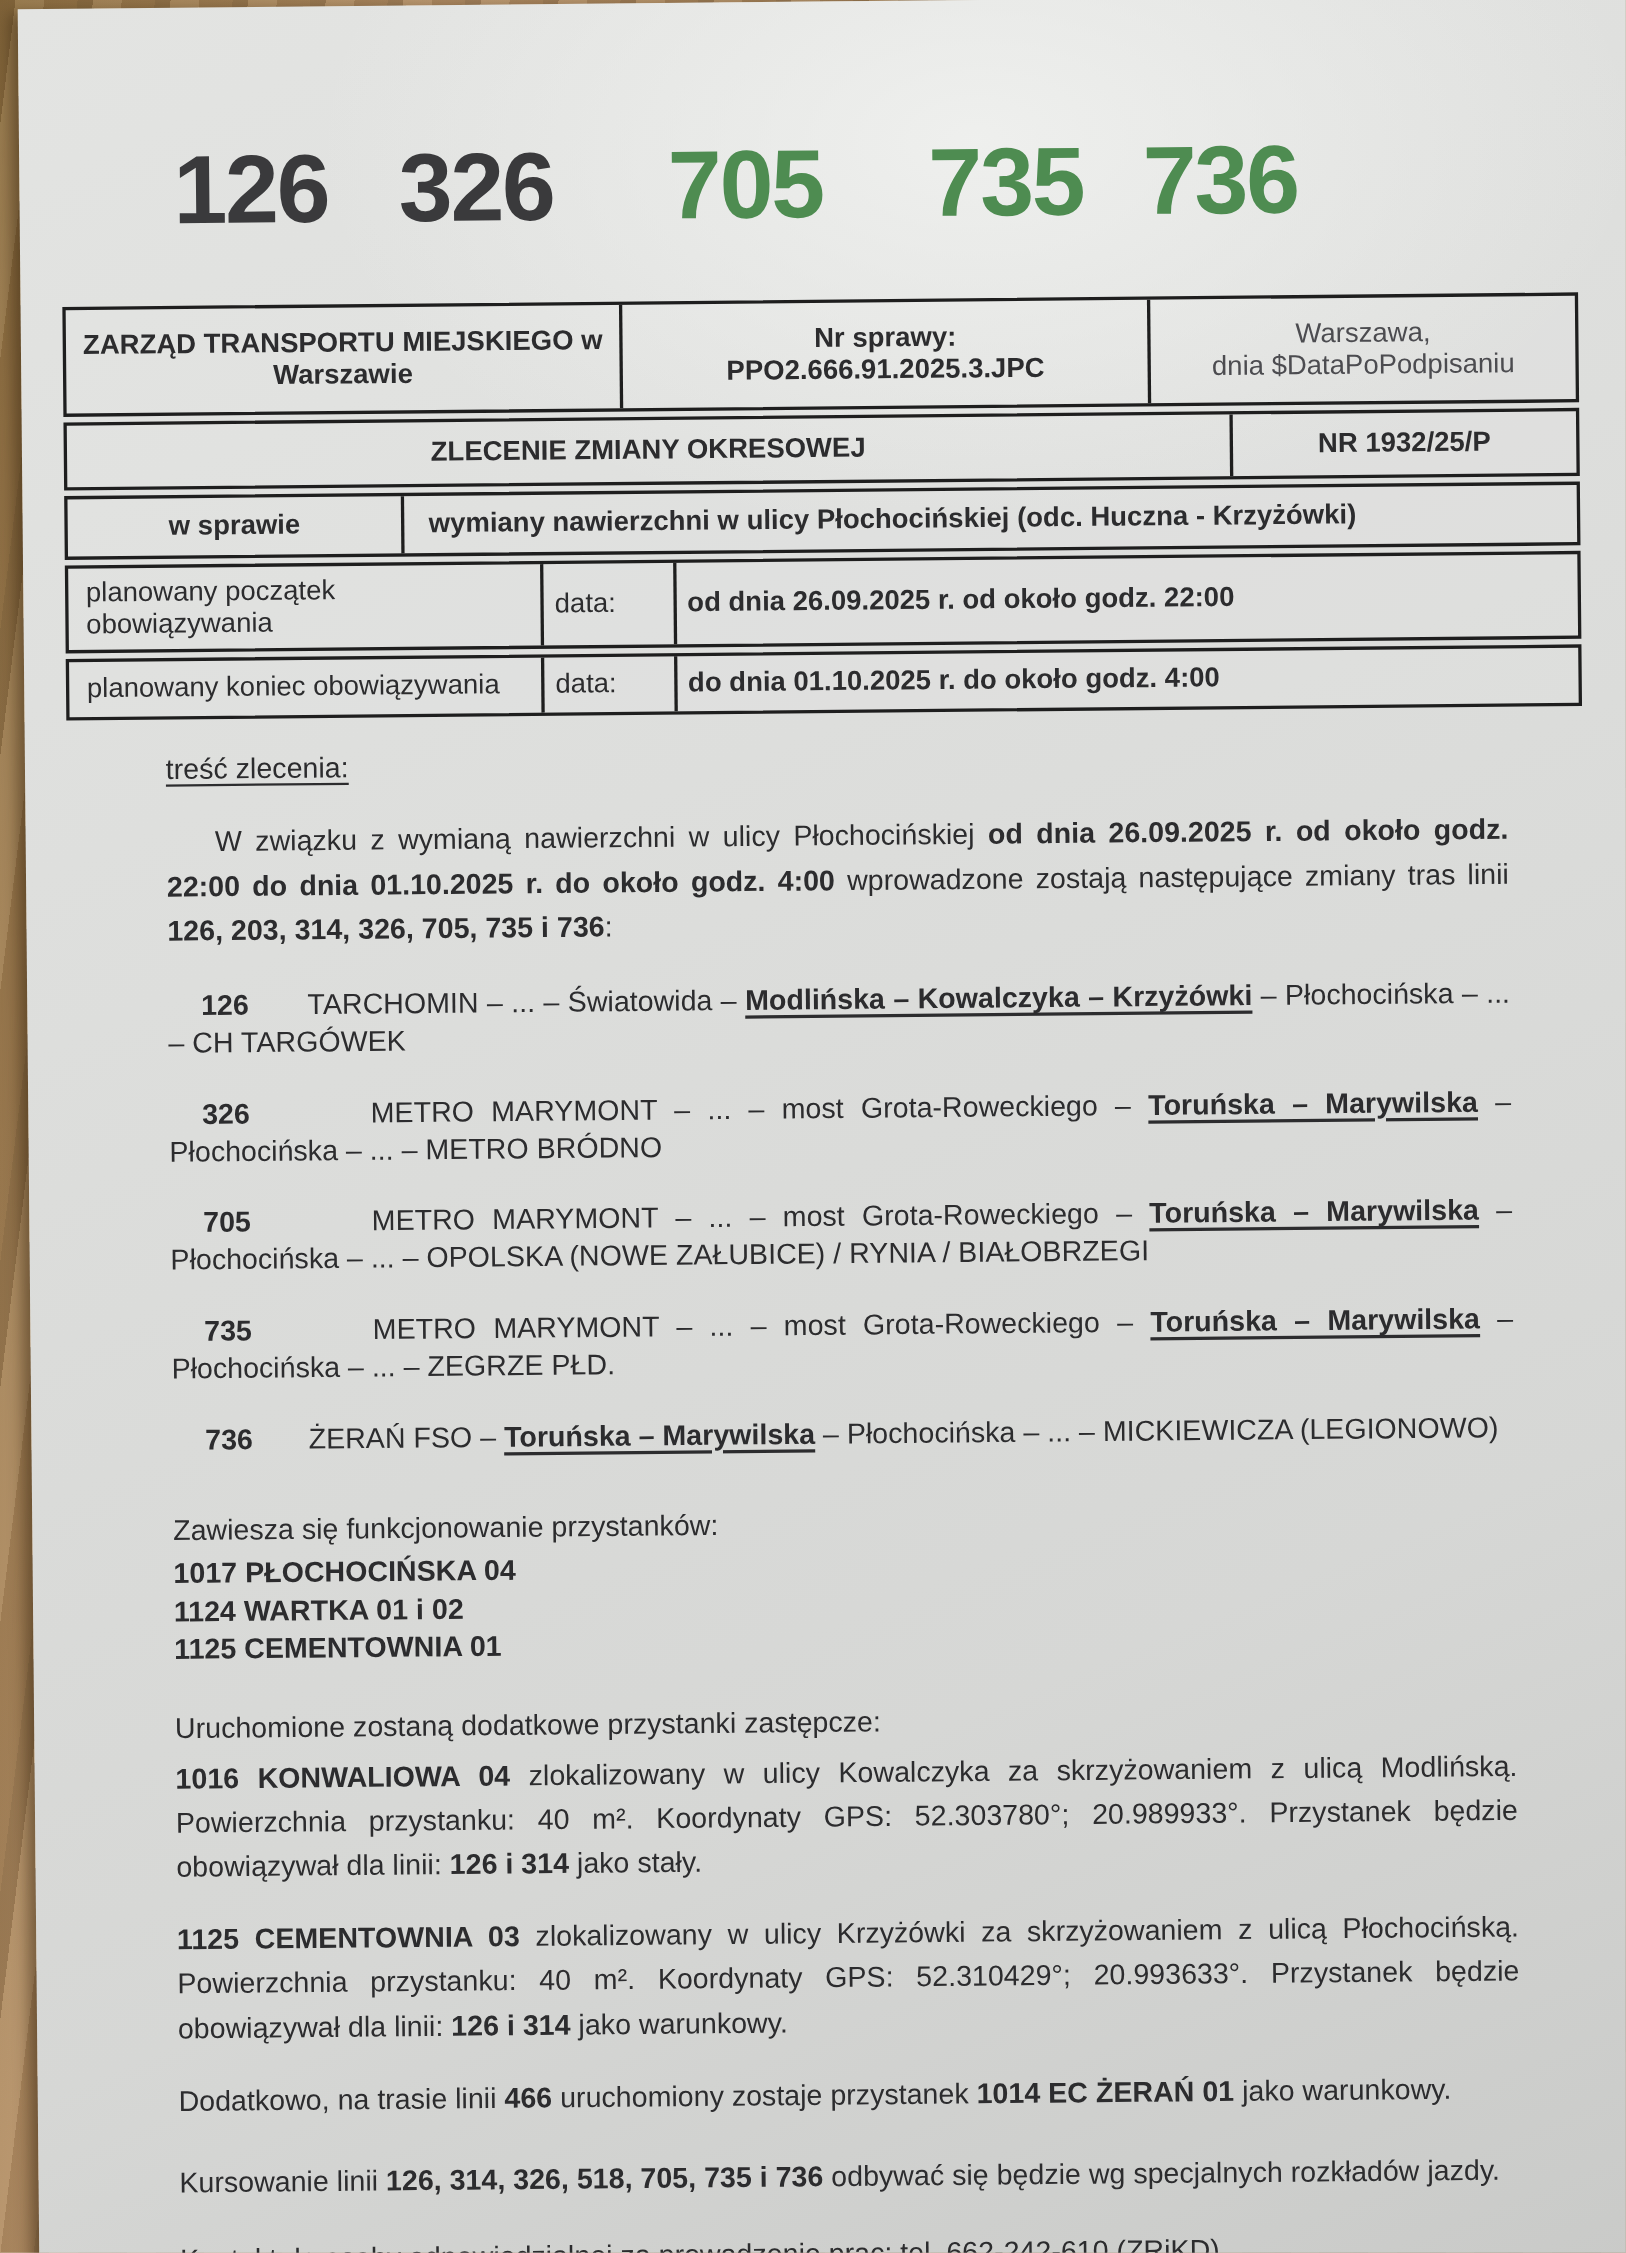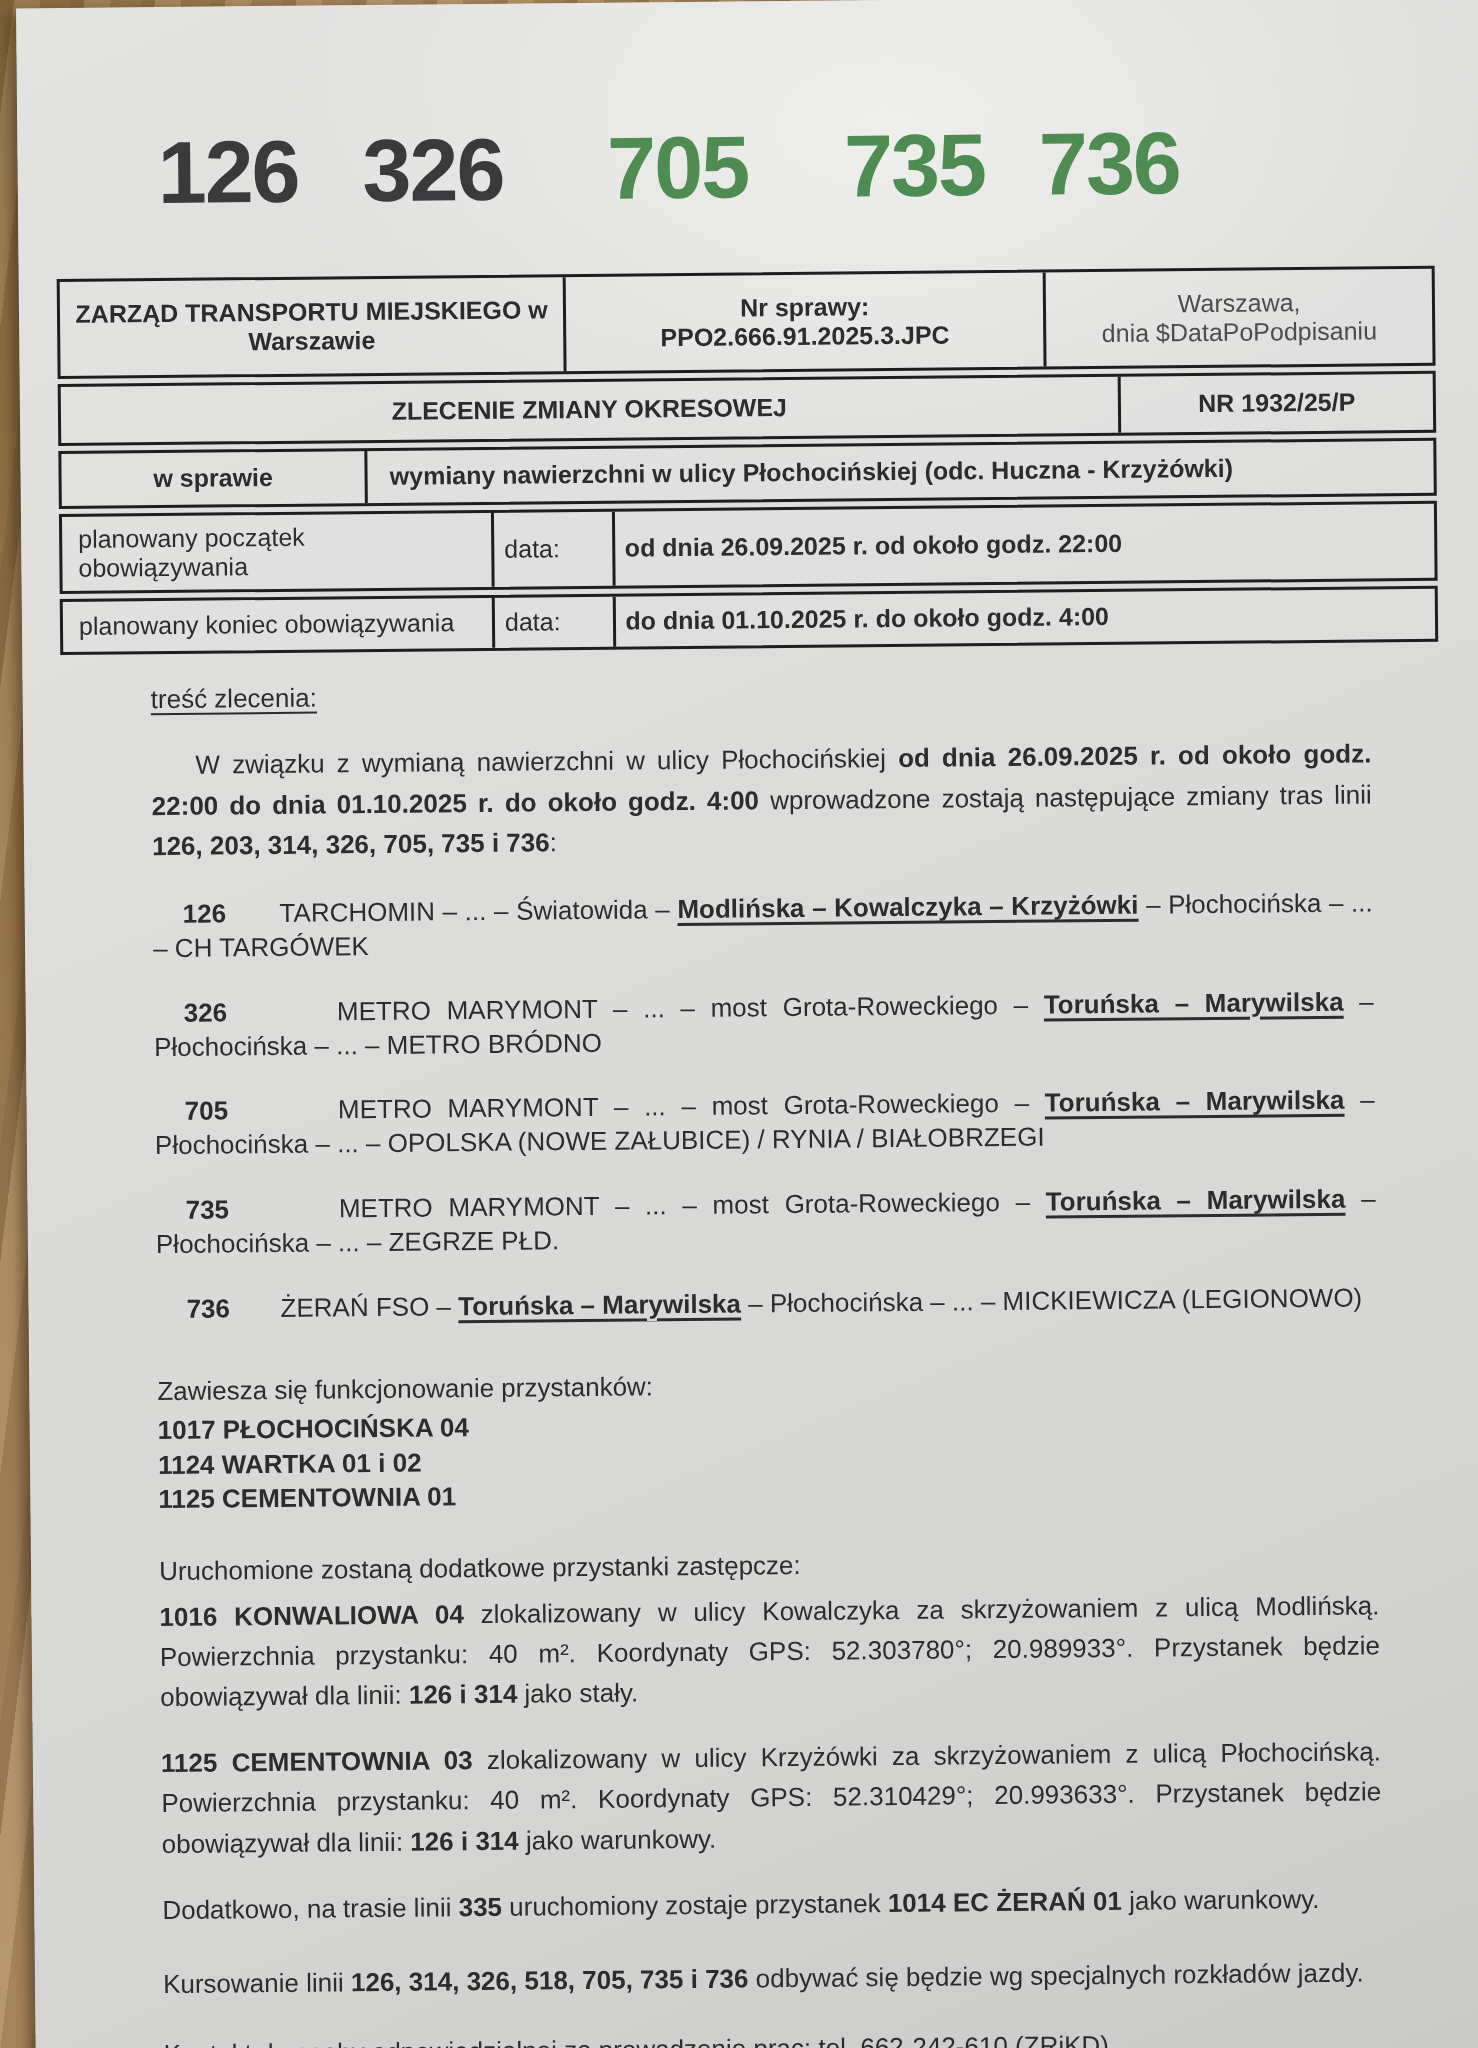--- a/index.html
+++ b/index.html
@@ -134,21 +134,21 @@
       <div class="stops">
         <div class="stop-line">1017 PŁOCHOCIŃSKA 04</div>
         <div class="stop-line">1124 WARTKA 01 i 02</div>
         <div class="stop-line">1125 CEMENTOWNIA 01</div>
       </div>
 
       <div class="replacement-heading">Uruchomione zostaną dodatkowe przystanki zastępcze:</div>
       <p class="rep-para"><span class="b ">1016 KONWALIOWA 04</span><span class=""> zlokalizowany w ulicy Kowalczyka za skrzyżowaniem z ulicą Modlińską. Powierzchnia przystanku: 40 m². Koordynaty GPS: 52.303780°; 20.989933°. Przystanek będzie obowiązywał dla linii: </span><span class="b ">126 i 314</span><span class=""> jako stały.</span></p>
       <p class="rep-para"><span class="b ">1125 CEMENTOWNIA 03</span><span class=""> zlokalizowany w ulicy Krzyżówki za skrzyżowaniem z ulicą Płochocińską. Powierzchnia przystanku: 40 m². Koordynaty GPS: 52.310429°; 20.993633°. Przystanek będzie obowiązywał dla linii: </span><span class="b ">126 i 314</span><span class=""> jako warunkowy.</span></p>
 
-      <p class="additional"><span class="">Dodatkowo, na trasie linii </span><span class="b ">335</span><span class=""> uruchomiony zostaje przystanek </span><span class="b ">1014 EC ŻERAŃ 01</span><span class=""> jako warunkowy.</span></p>
+      <p class="additional"><span class="">Dodatkowo, na trasie linii </span><span class="b ">466</span><span class=""> uruchomiony zostaje przystanek </span><span class="b ">1014 EC ŻERAŃ 01</span><span class=""> jako warunkowy.</span></p>
 
       <p class="timetable"><span class="">Kursowanie linii </span><span class="b ">126, 314, 326, 518, 705, 735 i 736</span><span class=""> odbywać się będzie wg specjalnych rozkładów jazdy.</span></p>
 
       <p class="contact"><span class="">Kontakt do osoby odpowiedzialnej za prowadzenie prac: tel. 662-242-610 (ZRiKD).</span></p>
     </div>
 
   </div>
 </div>
 
 </body></html>

